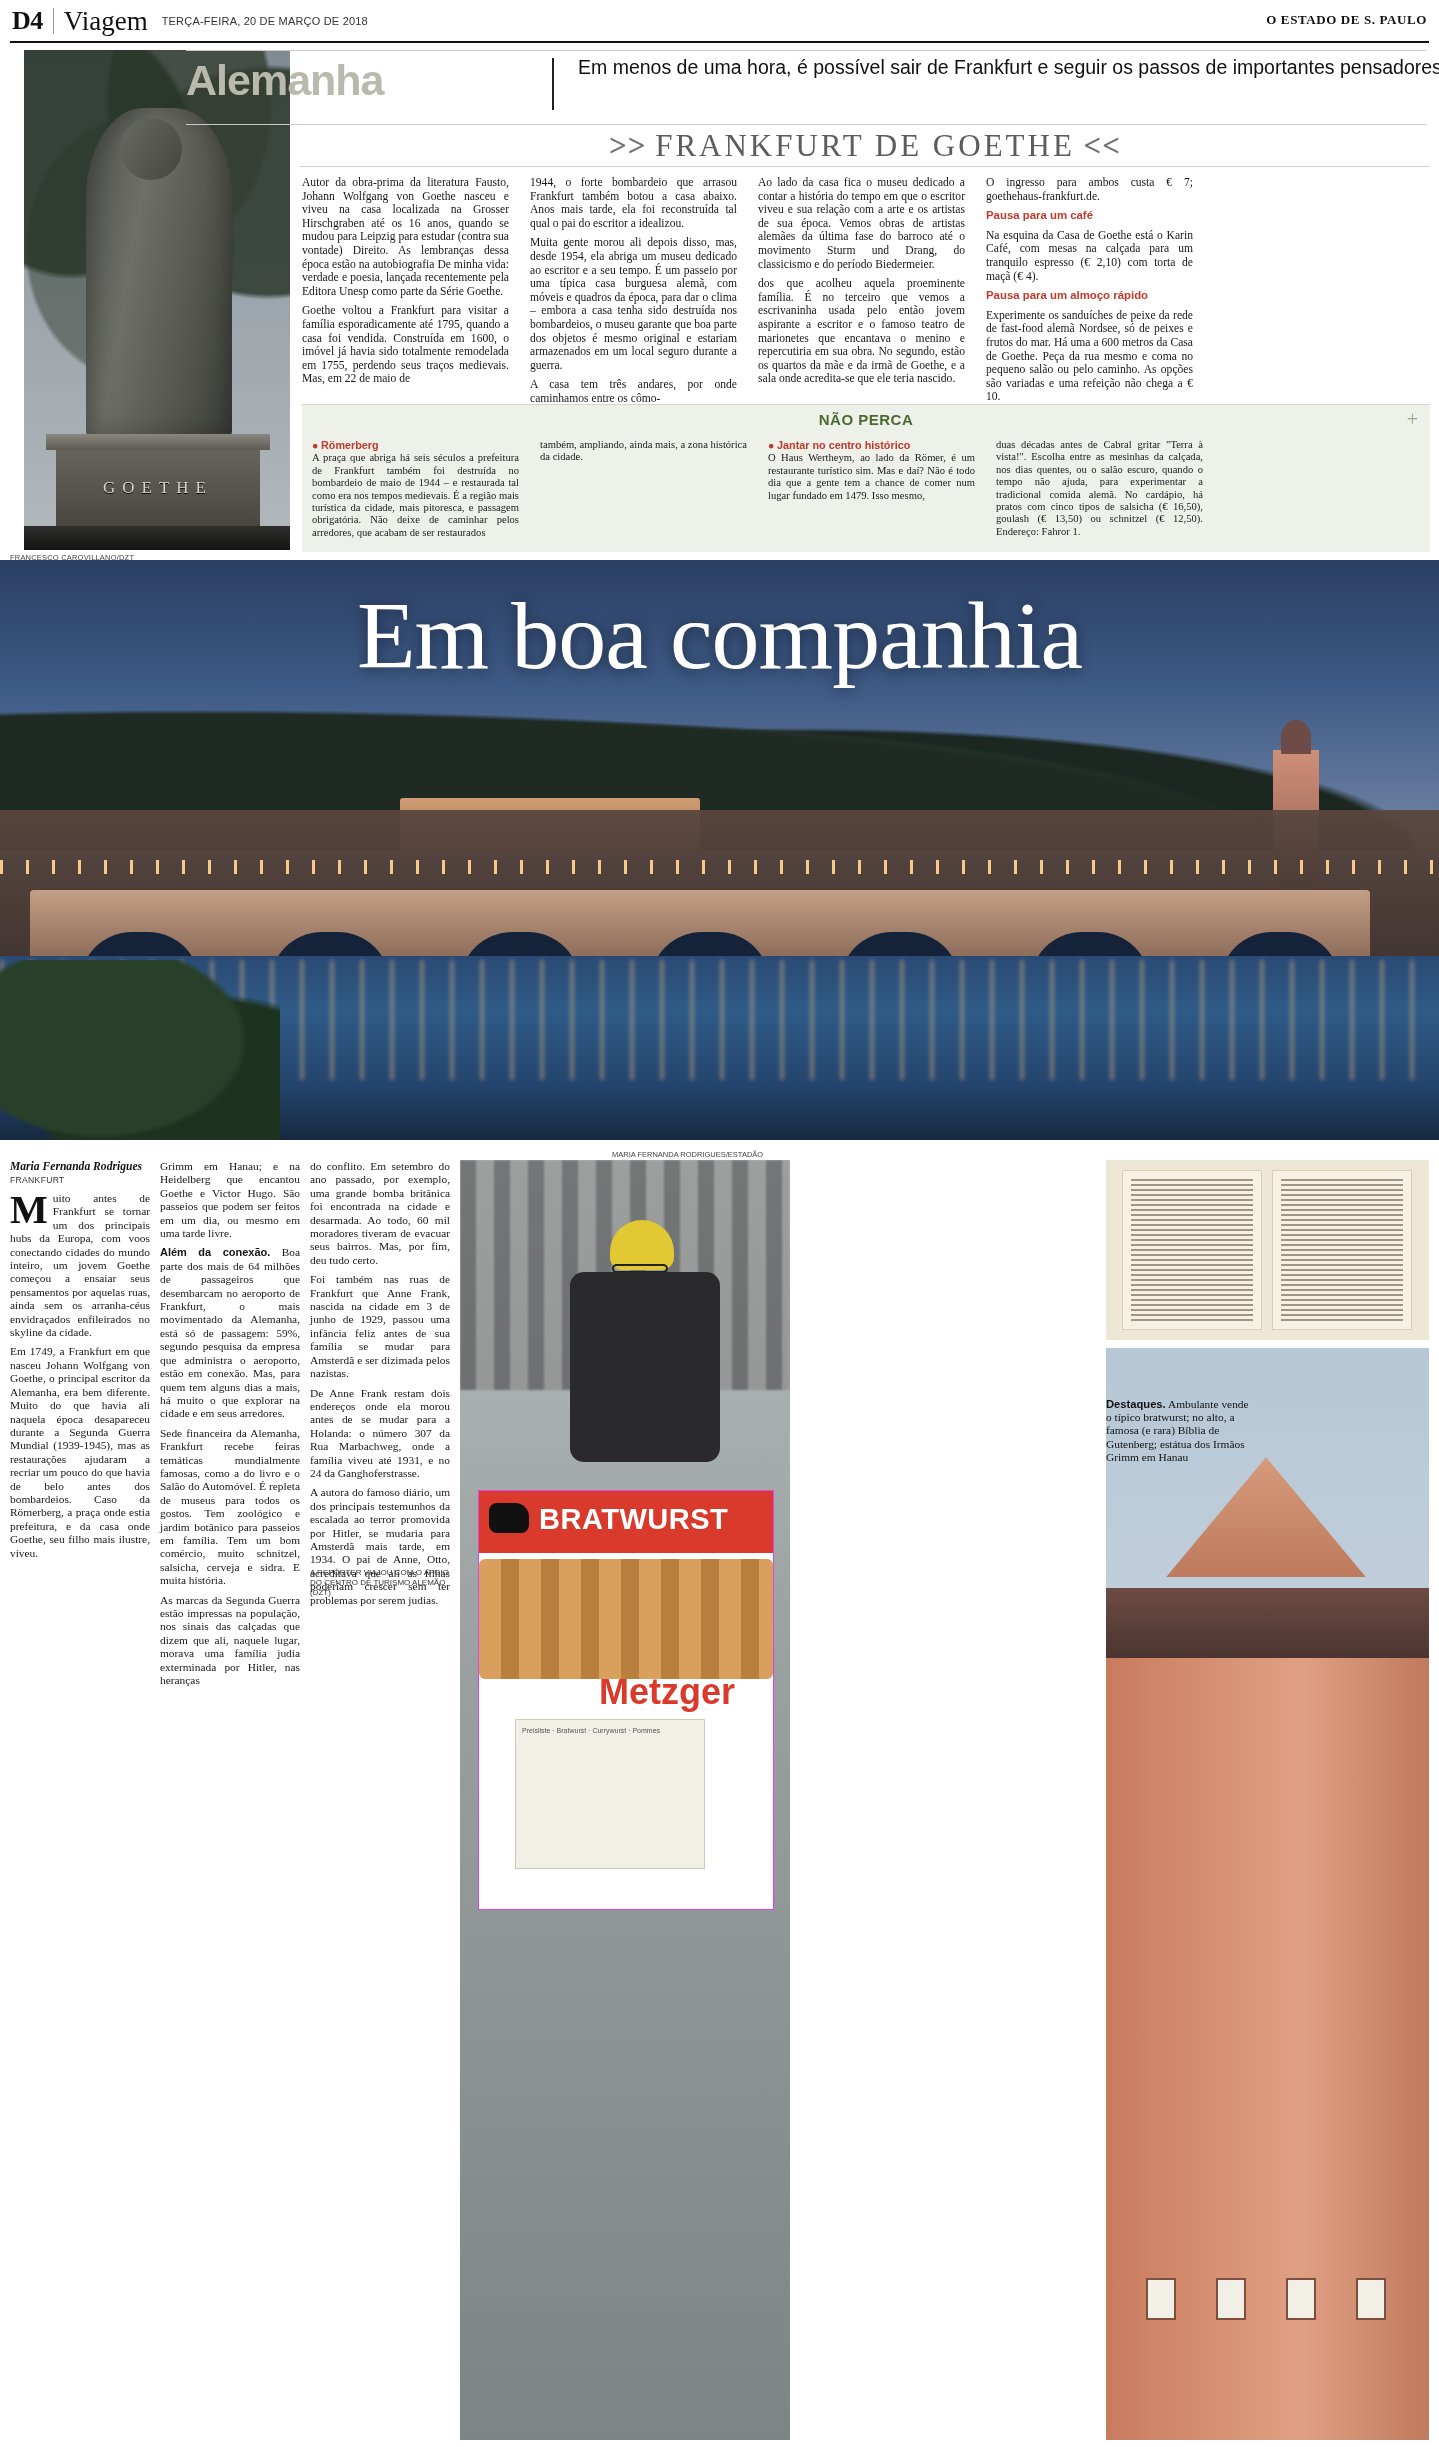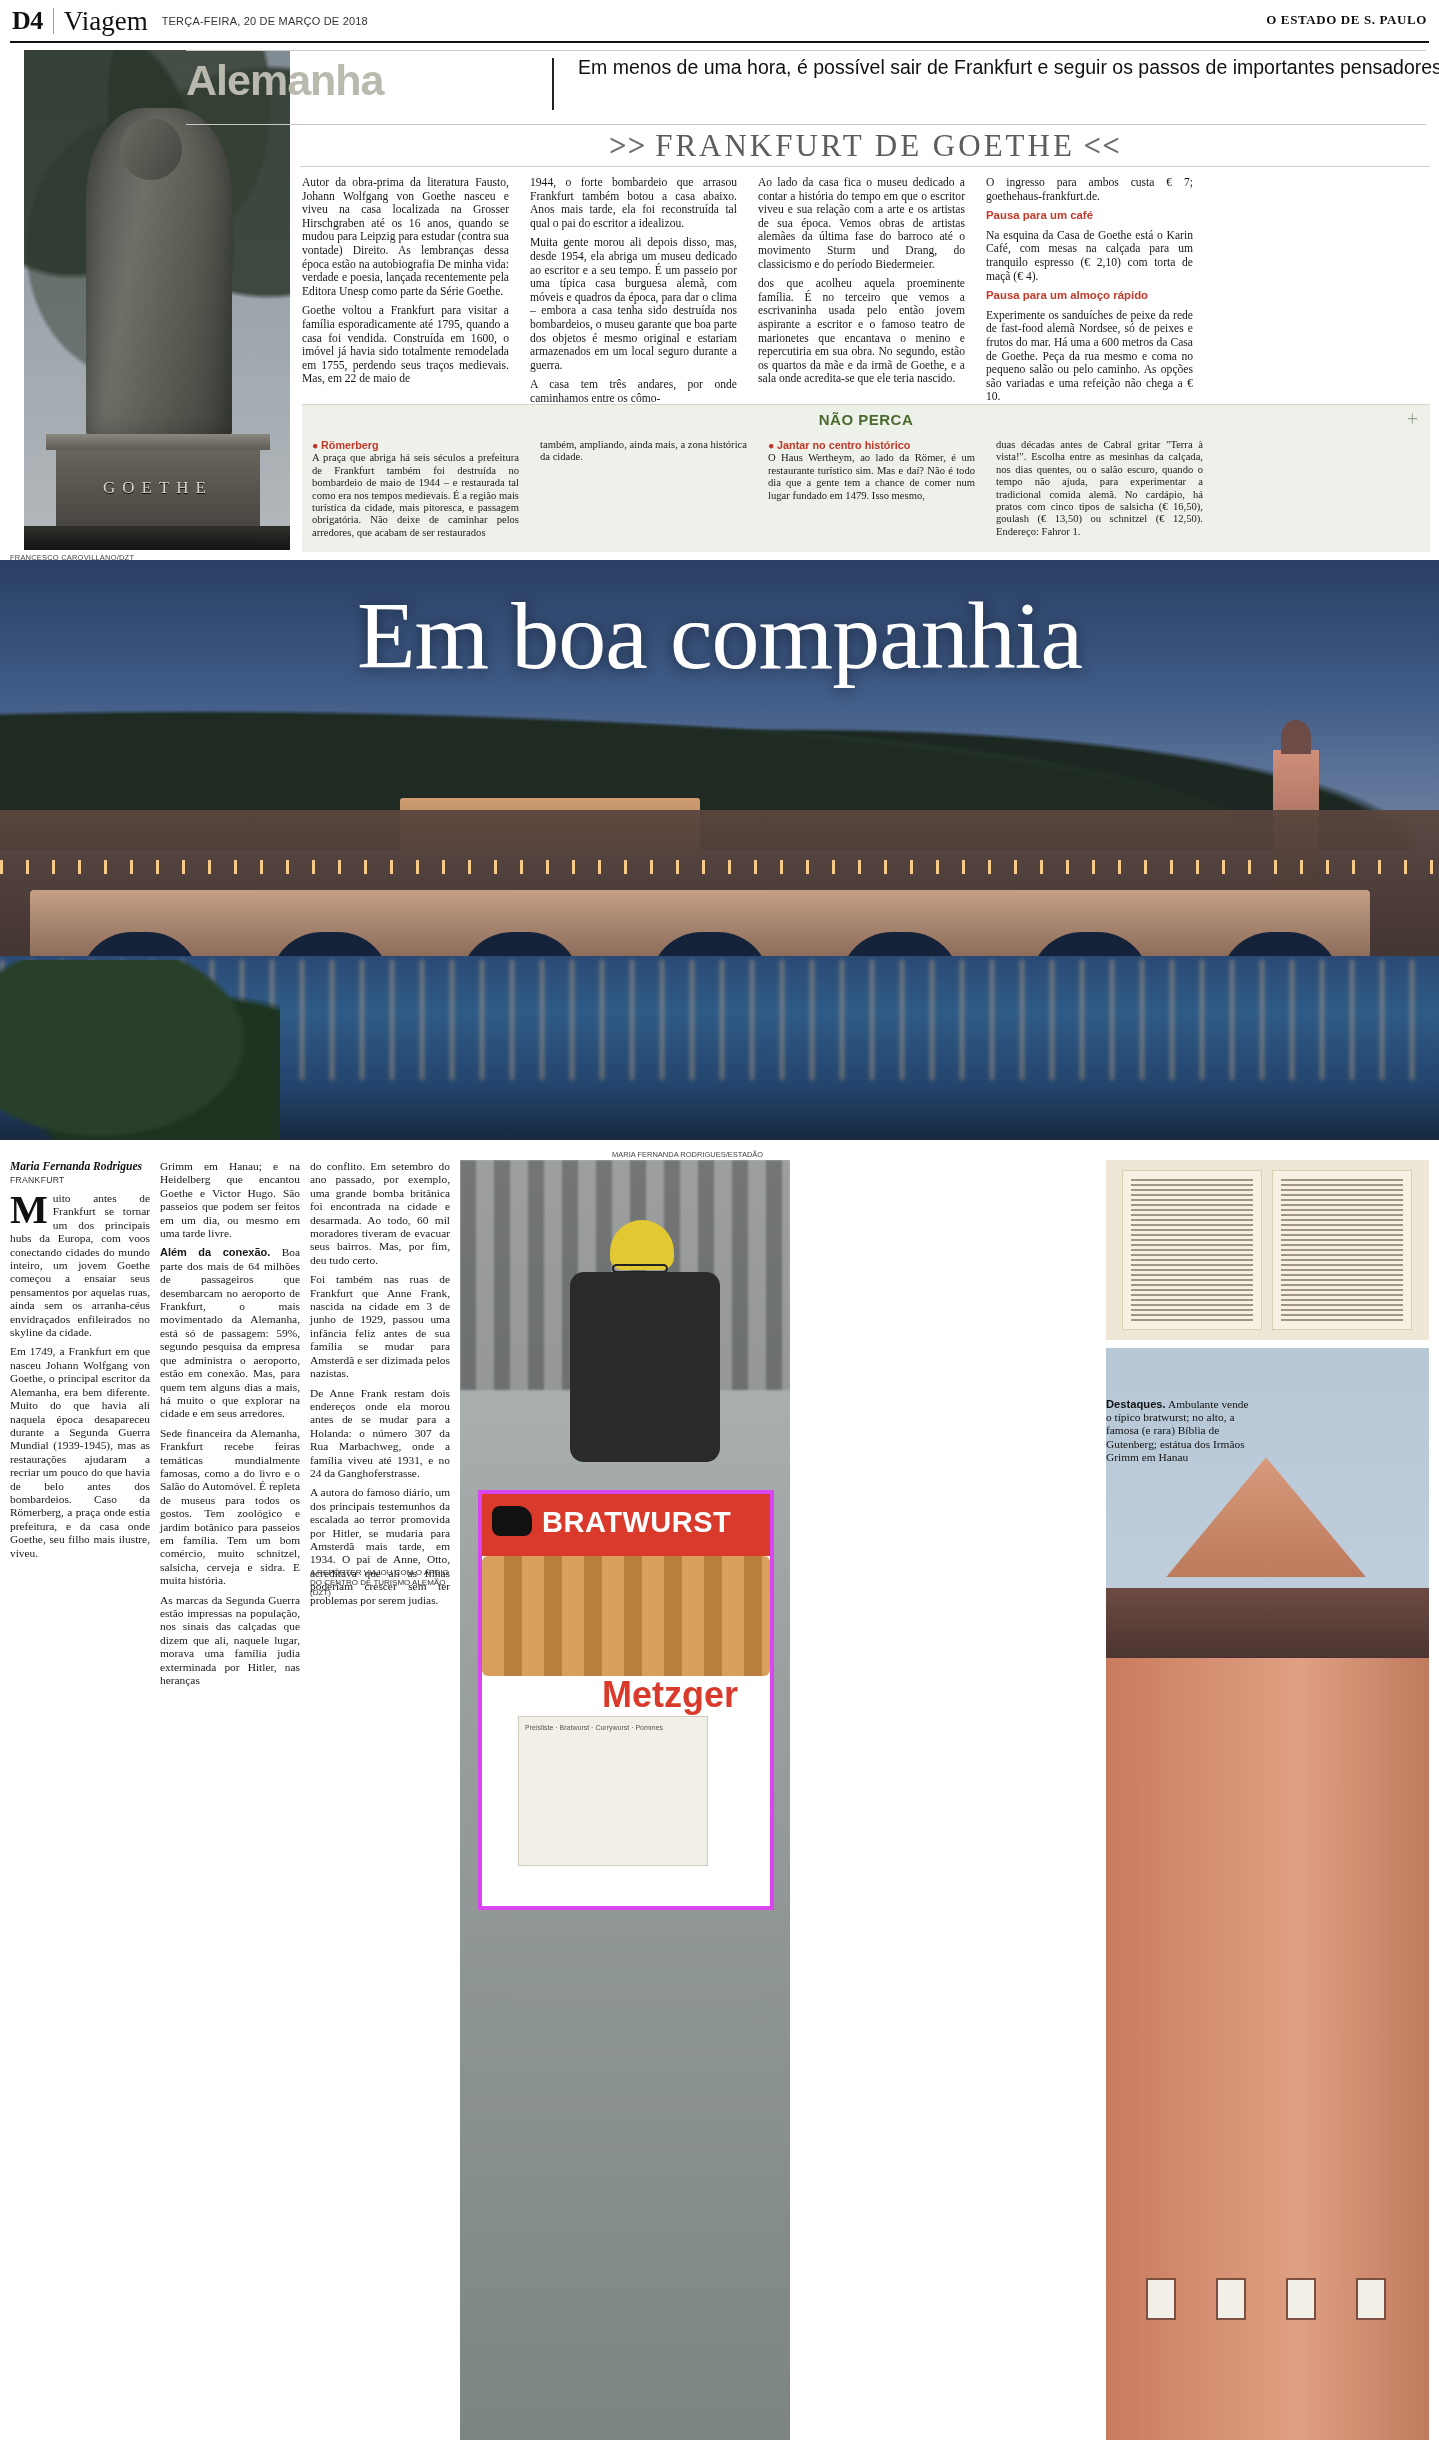--- a/index.html
+++ b/index.html
@@ -242,21 +242,21 @@
   .mkt .crowd {
     position:absolute; left:0; top:0; width:100%; height:230px;
     background:repeating-linear-gradient(90deg, rgba(60,60,62,.55) 0 16px, rgba(120,118,116,.4) 16px 34px);
     filter:blur(1px);
   }
   .mkt .man-head { position:absolute; left:150px; top:60px; width:64px; height:50px; background:#e2c832; border-radius:40px 40px 16px 16px; }
   .mkt .man-body { position:absolute; left:110px; top:112px; width:150px; height:190px; background:#2a2a2c; border-radius:14px; }
   .mkt .glasses { position:absolute; left:152px; top:104px; width:56px; height:9px; border:2px solid #222; border-radius:6px; }
   .mkt .sign {
     position:absolute; left:18px; top:330px; width:296px; height:420px; background:#ffffff;
-    border:4px solid #d946ef;
+    border:1px solid #d946ef;
   }
   .mkt .sign .top { position:absolute; left:0; top:0; width:100%; height:62px; background:#d93a2b; }
   .mkt .sign .top span {
     position:absolute; left:60px; top:12px; color:#fff; font-family:"Liberation Sans", sans-serif;
     font-weight:bold; font-size:29px; letter-spacing:.5px;
   }
   .mkt .sign .pig { position:absolute; left:10px; top:12px; width:40px; height:30px; background:#111; border-radius:8px 14px 8px 8px; }
   .mkt .sign .price {
     position:absolute; left:14px; top:70px;
     color:#d93a2b; font-family:"Liberation Sans", sans-serif; font-weight:bold; font-size:62px;

